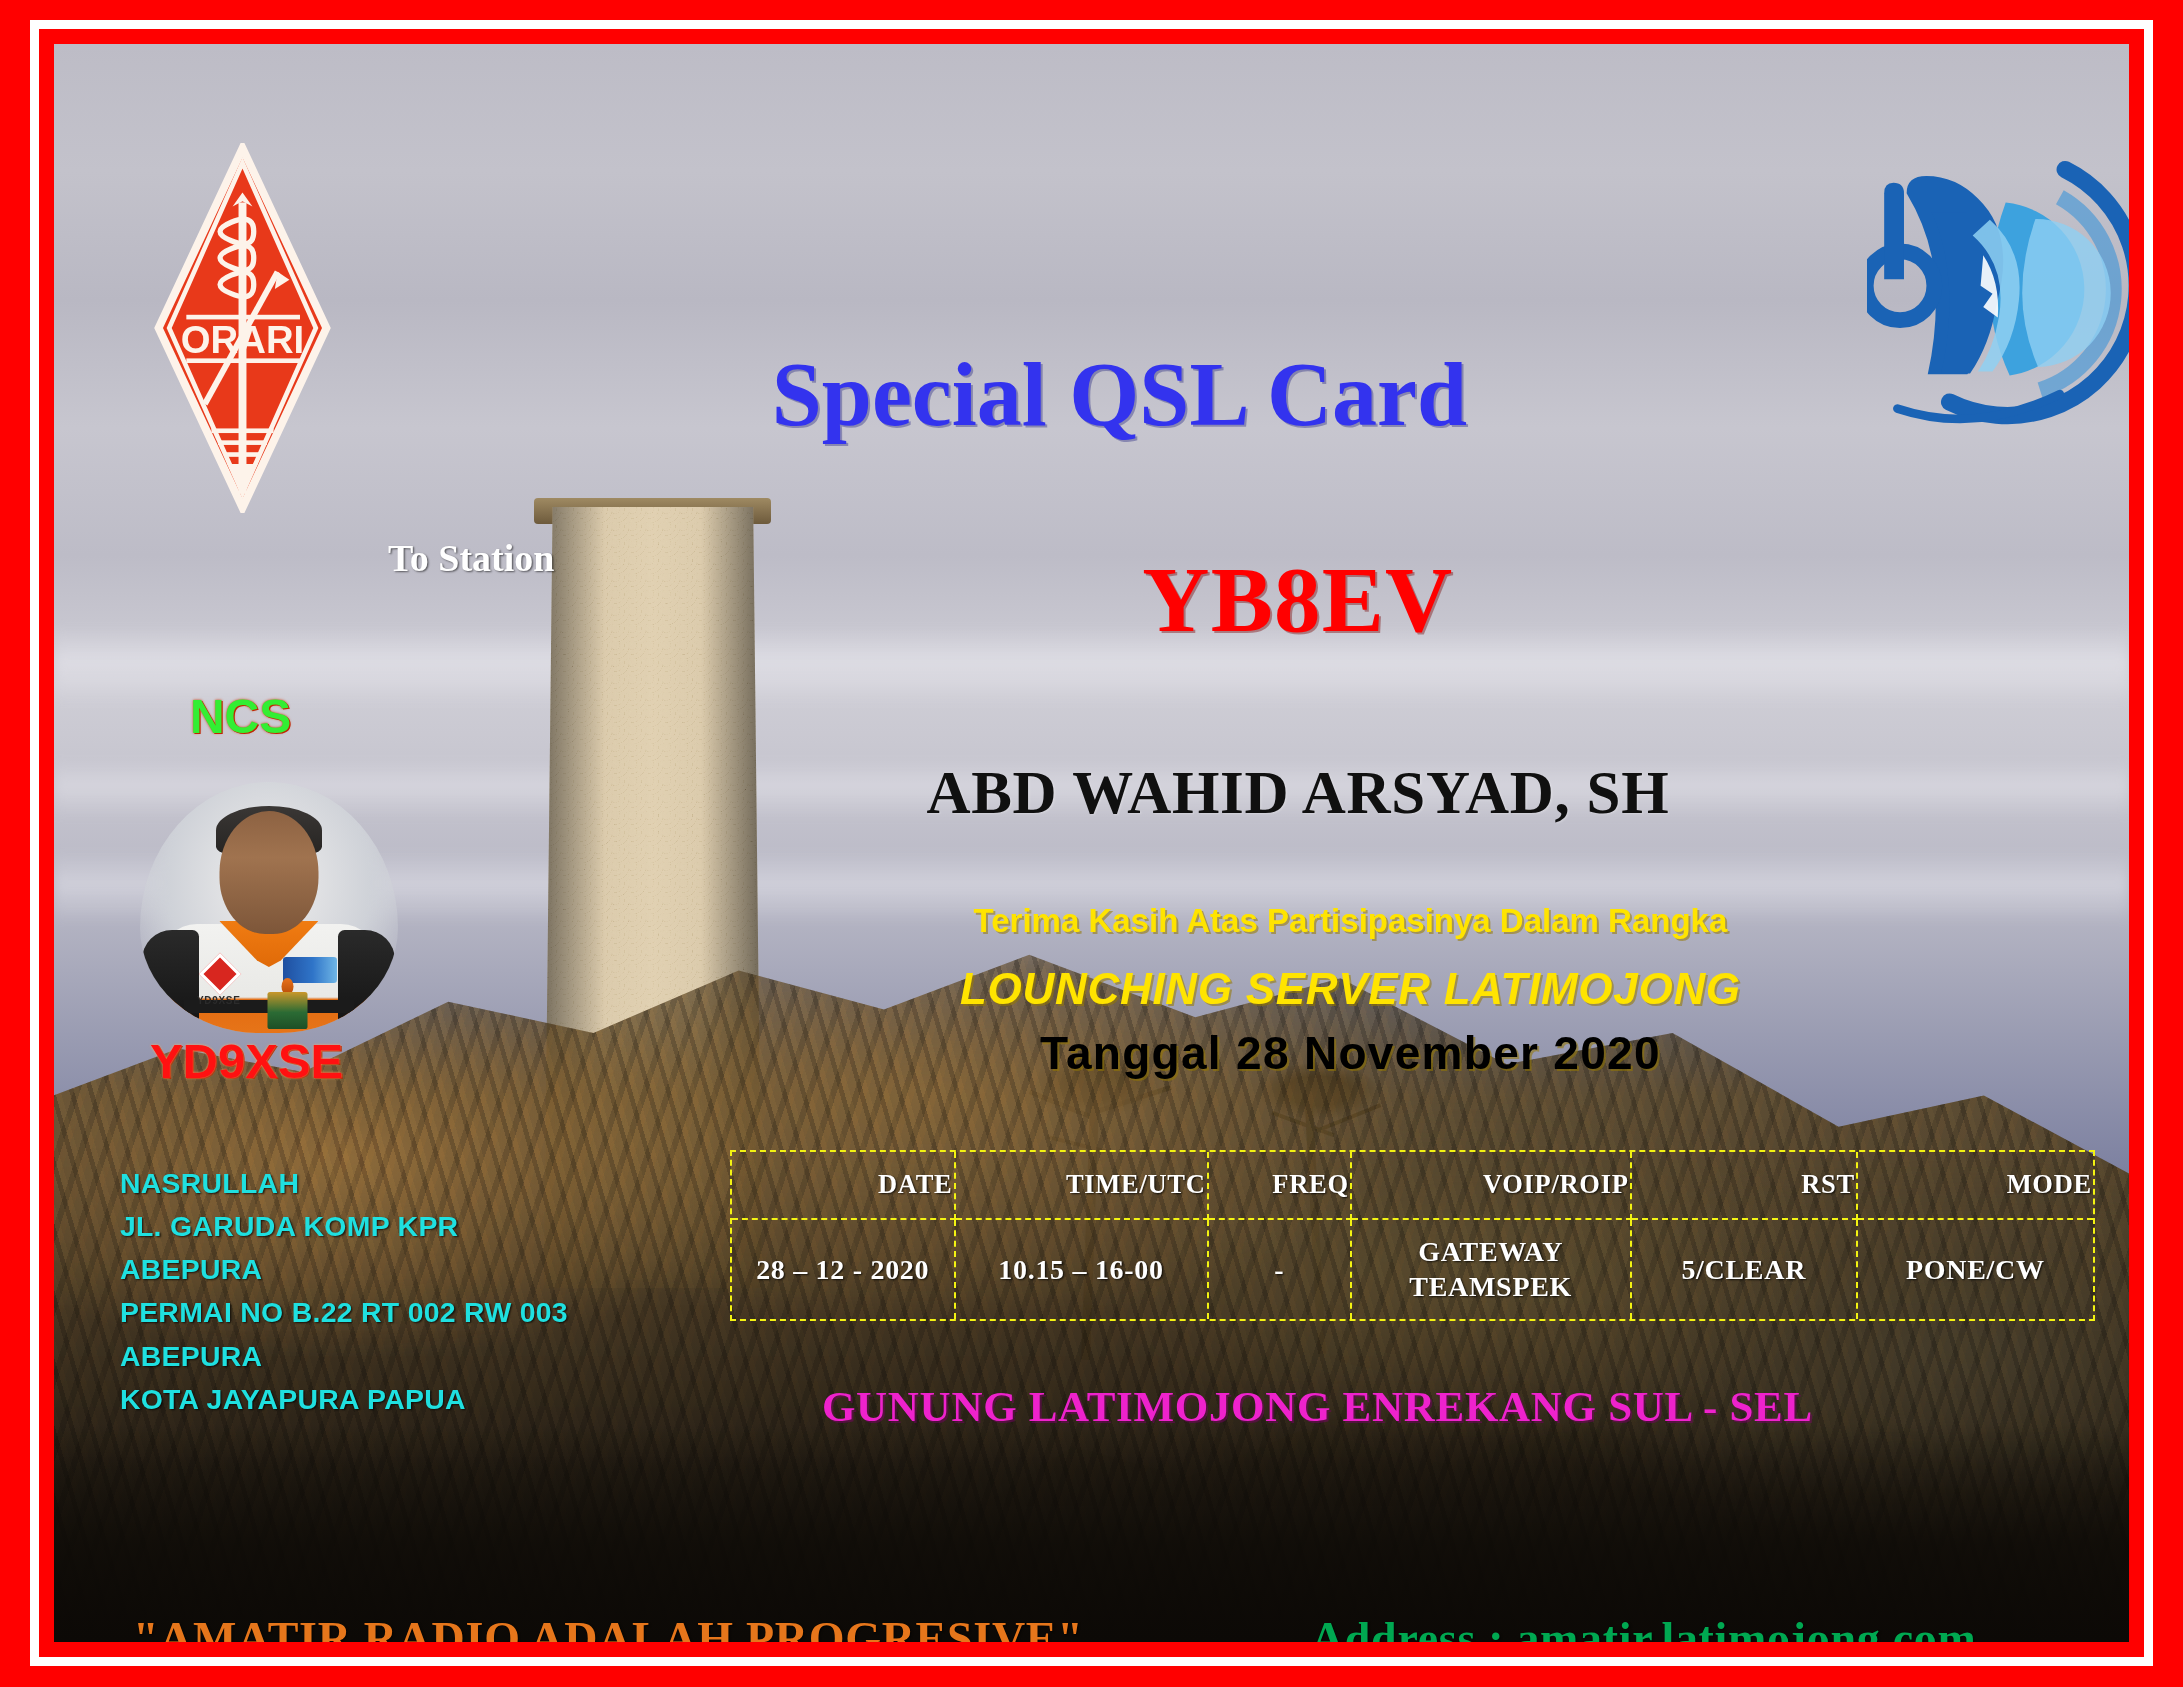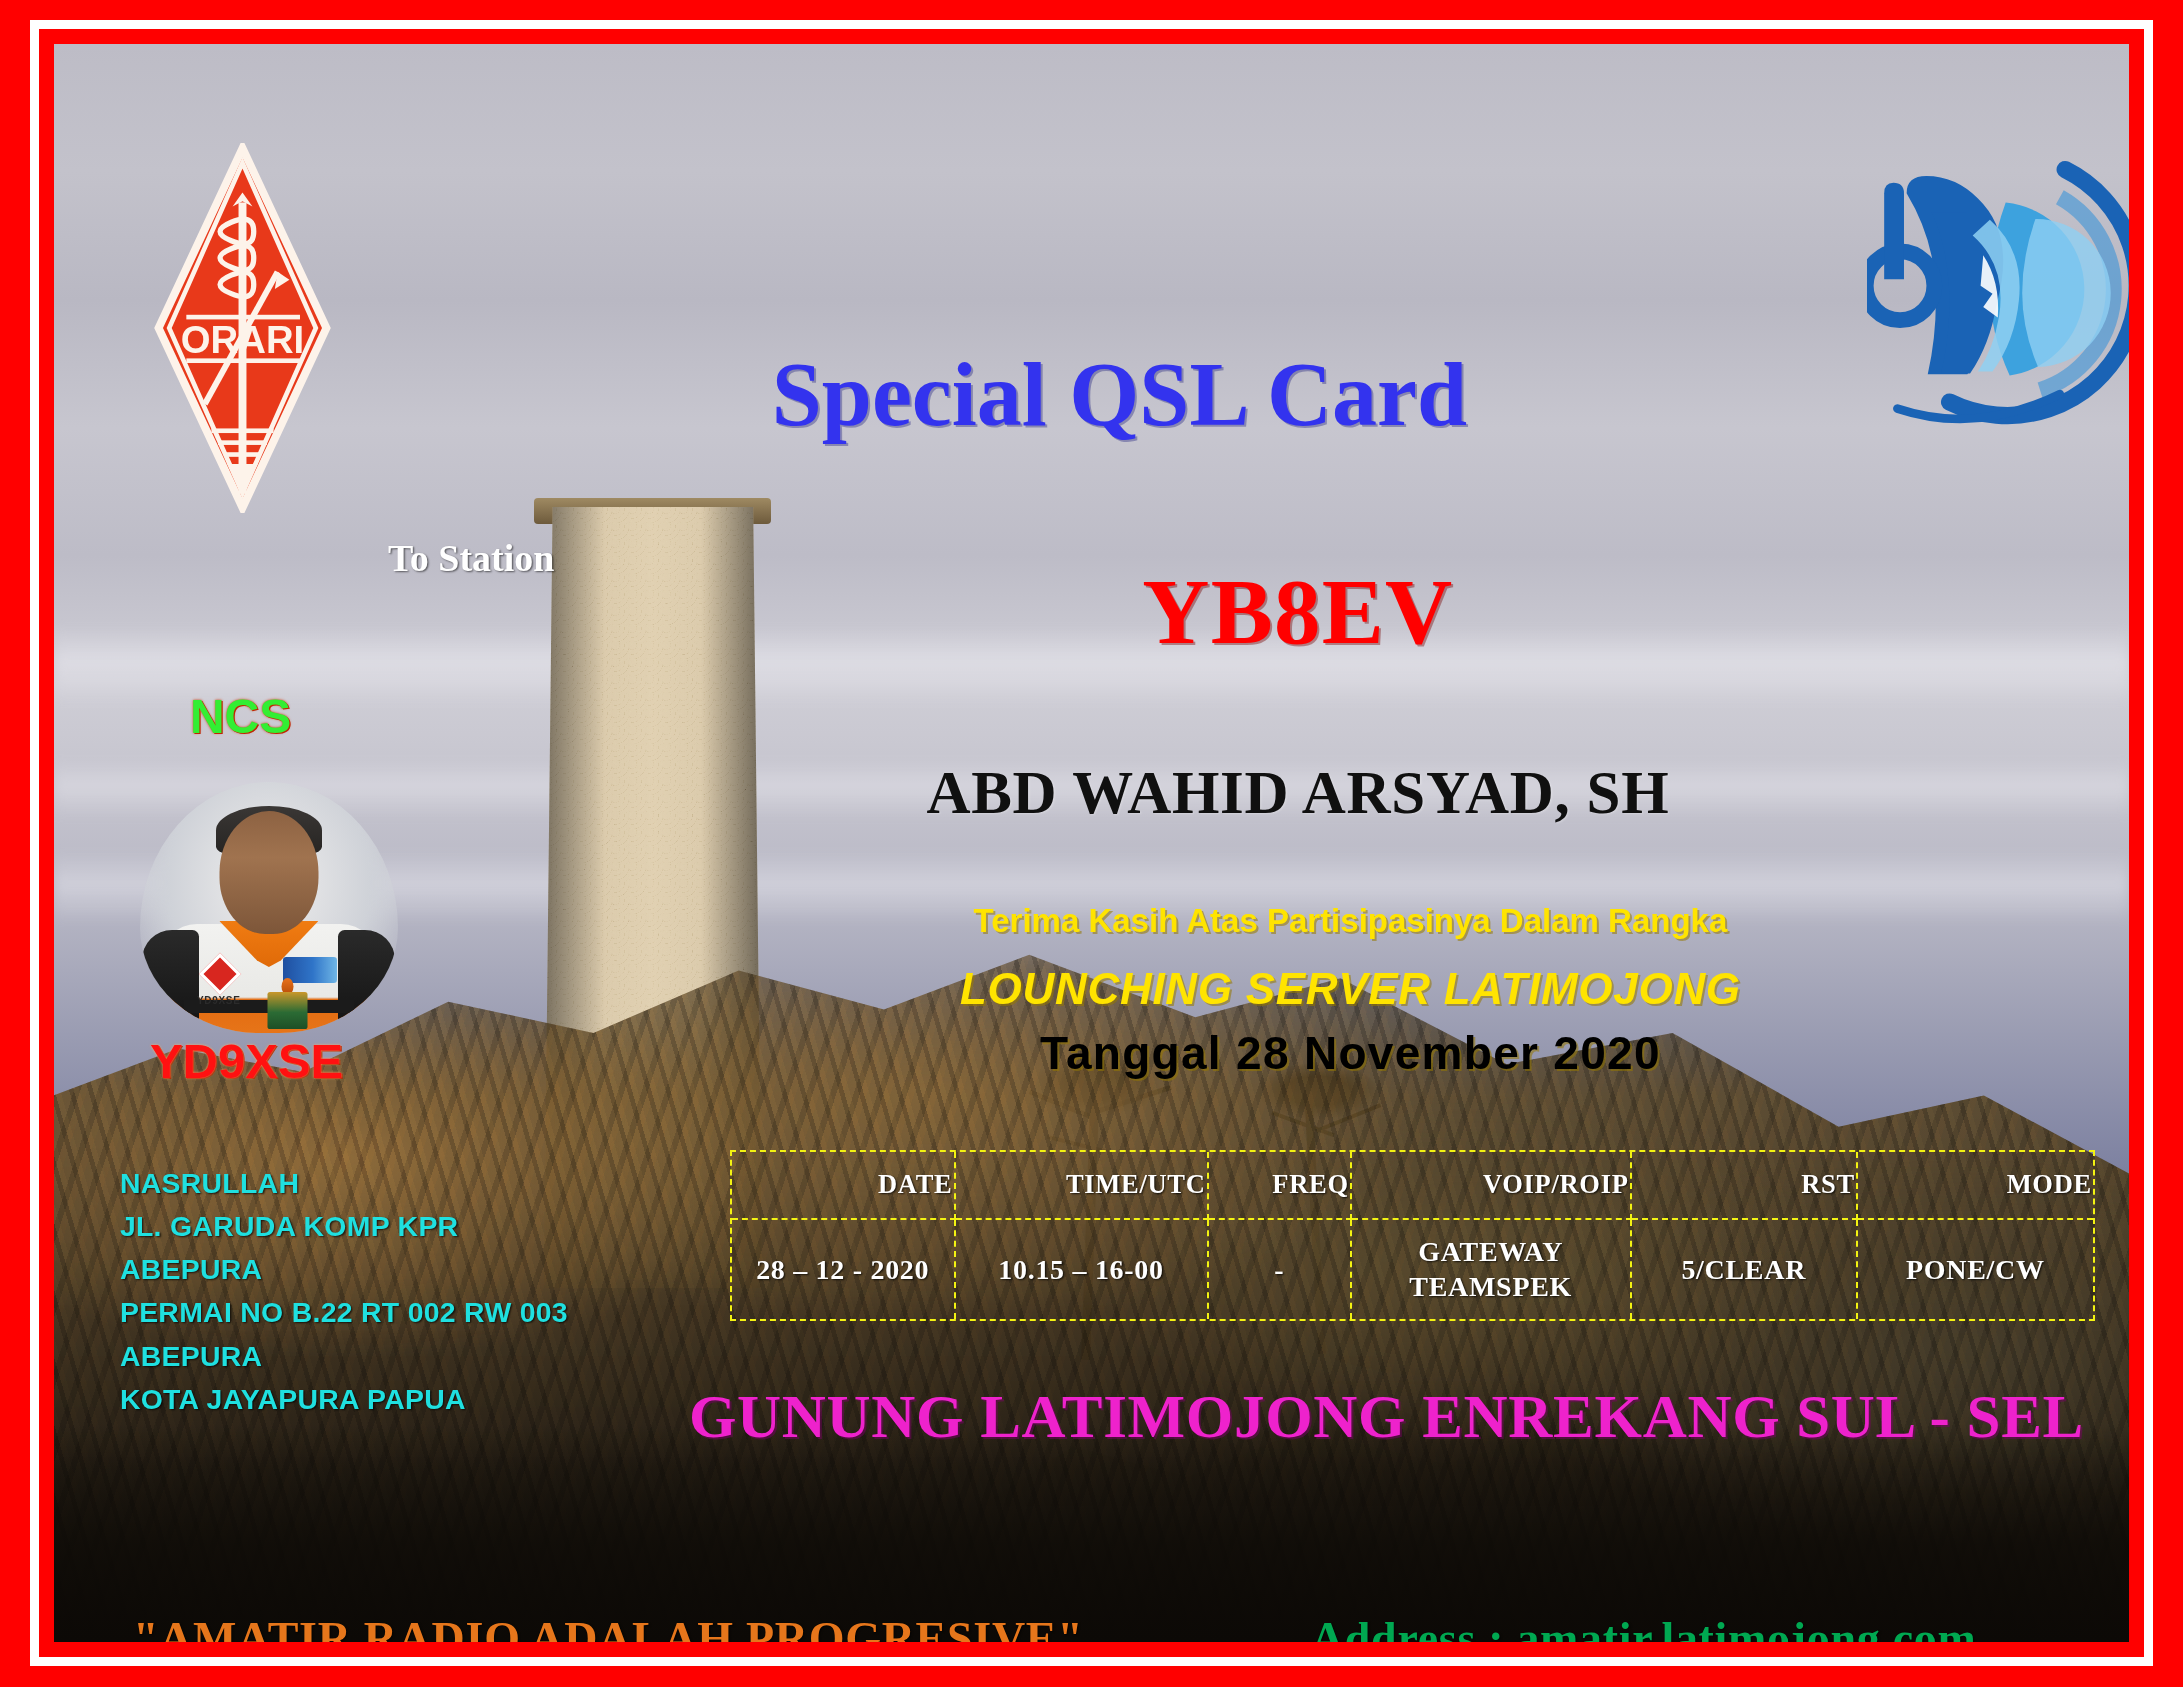--- a/index.html
+++ b/index.html
@@ -122,21 +122,21 @@
     font-size:90px;line-height:1.05;color:#3333ee;
     text-shadow:2px 2px 0 rgba(20,20,120,.35);white-space:nowrap;}
 
   .tostation{position:absolute;left:334px;top:492px;
     font-family:"Liberation Serif",serif;font-weight:bold;font-size:38px;
     color:#ffffff;text-shadow:1.3px 1.3px 2px rgba(0,0,0,.55);white-space:nowrap;}
 
   .callsign{position:absolute;left:781px;top:509px;width:926px;text-align:center;
     font-family:"Liberation Serif",serif;font-weight:bold;
     font-size:93px;line-height:1;color:#ff0000;letter-spacing:1.3px;
-    text-shadow:2px 2px 0 rgba(120,0,0,.4);white-space:nowrap;margin-top:12px;}
+    text-shadow:2px 2px 0 rgba(120,0,0,.4);white-space:nowrap;}
 
   .opname{position:absolute;left:728px;top:718px;width:1032px;text-align:center;
     font-family:"Liberation Serif",serif;font-weight:bold;
     font-size:61px;line-height:1;color:#101010;letter-spacing:0.7px;
     text-shadow:1.3px 1.3px 2px rgba(255,255,255,.25);white-space:nowrap;}
 
   .thanks{position:absolute;left:701px;top:860px;width:1191px;text-align:center;
     font-family:"Liberation Sans",sans-serif;font-weight:bold;
     font-size:33px;line-height:1;color:#ffe400;
     text-shadow:2px 2px 0 rgba(150,120,0,.55);white-space:nowrap;}
@@ -212,21 +212,21 @@
     text-shadow:1.3px 1.3px 2px rgba(0,0,0,.75);}
   .qsotable th{font-size:26.5px;letter-spacing:0.7px;height:64px;
     border-bottom:2px dashed #f3f312;text-align:right;}
   .qsotable td{font-size:28px;letter-spacing:0.7px;line-height:1.25;}
   .qsotable th:last-child,.qsotable td:last-child{border-right:none;}
   .c0{width:16.4%;} .c1{width:18.6%;} .c2{width:10.4%;}
   .c3{width:20.6%;} .c4{width:16.6%;} .c5{width:17.4%;}
 
   
   .location{position:absolute;left:635px;top:1338px;width:1257px;text-align:center;
-    font-family:"Liberation Serif",serif;font-weight:bold;font-size:61px;
+    font-family:"Liberation Serif",serif;font-weight:bold;font-size:43px;
     color:#ee22cc;letter-spacing:0.7px;
     text-shadow:2px 2px 0 rgba(120,0,100,.5);white-space:nowrap;}
 
   
   .motto{position:absolute;left:79px;top:1568px;
     font-family:"Liberation Serif",serif;font-weight:bold;font-size:46px;
     color:#e6761b;letter-spacing:0.7px;
     text-shadow:1.3px 1.3px 2px rgba(0,0,0,.6);white-space:nowrap;}
   .website{position:absolute;left:1257px;top:1568px;
     font-family:"Liberation Serif",serif;font-weight:bold;font-size:46px;

